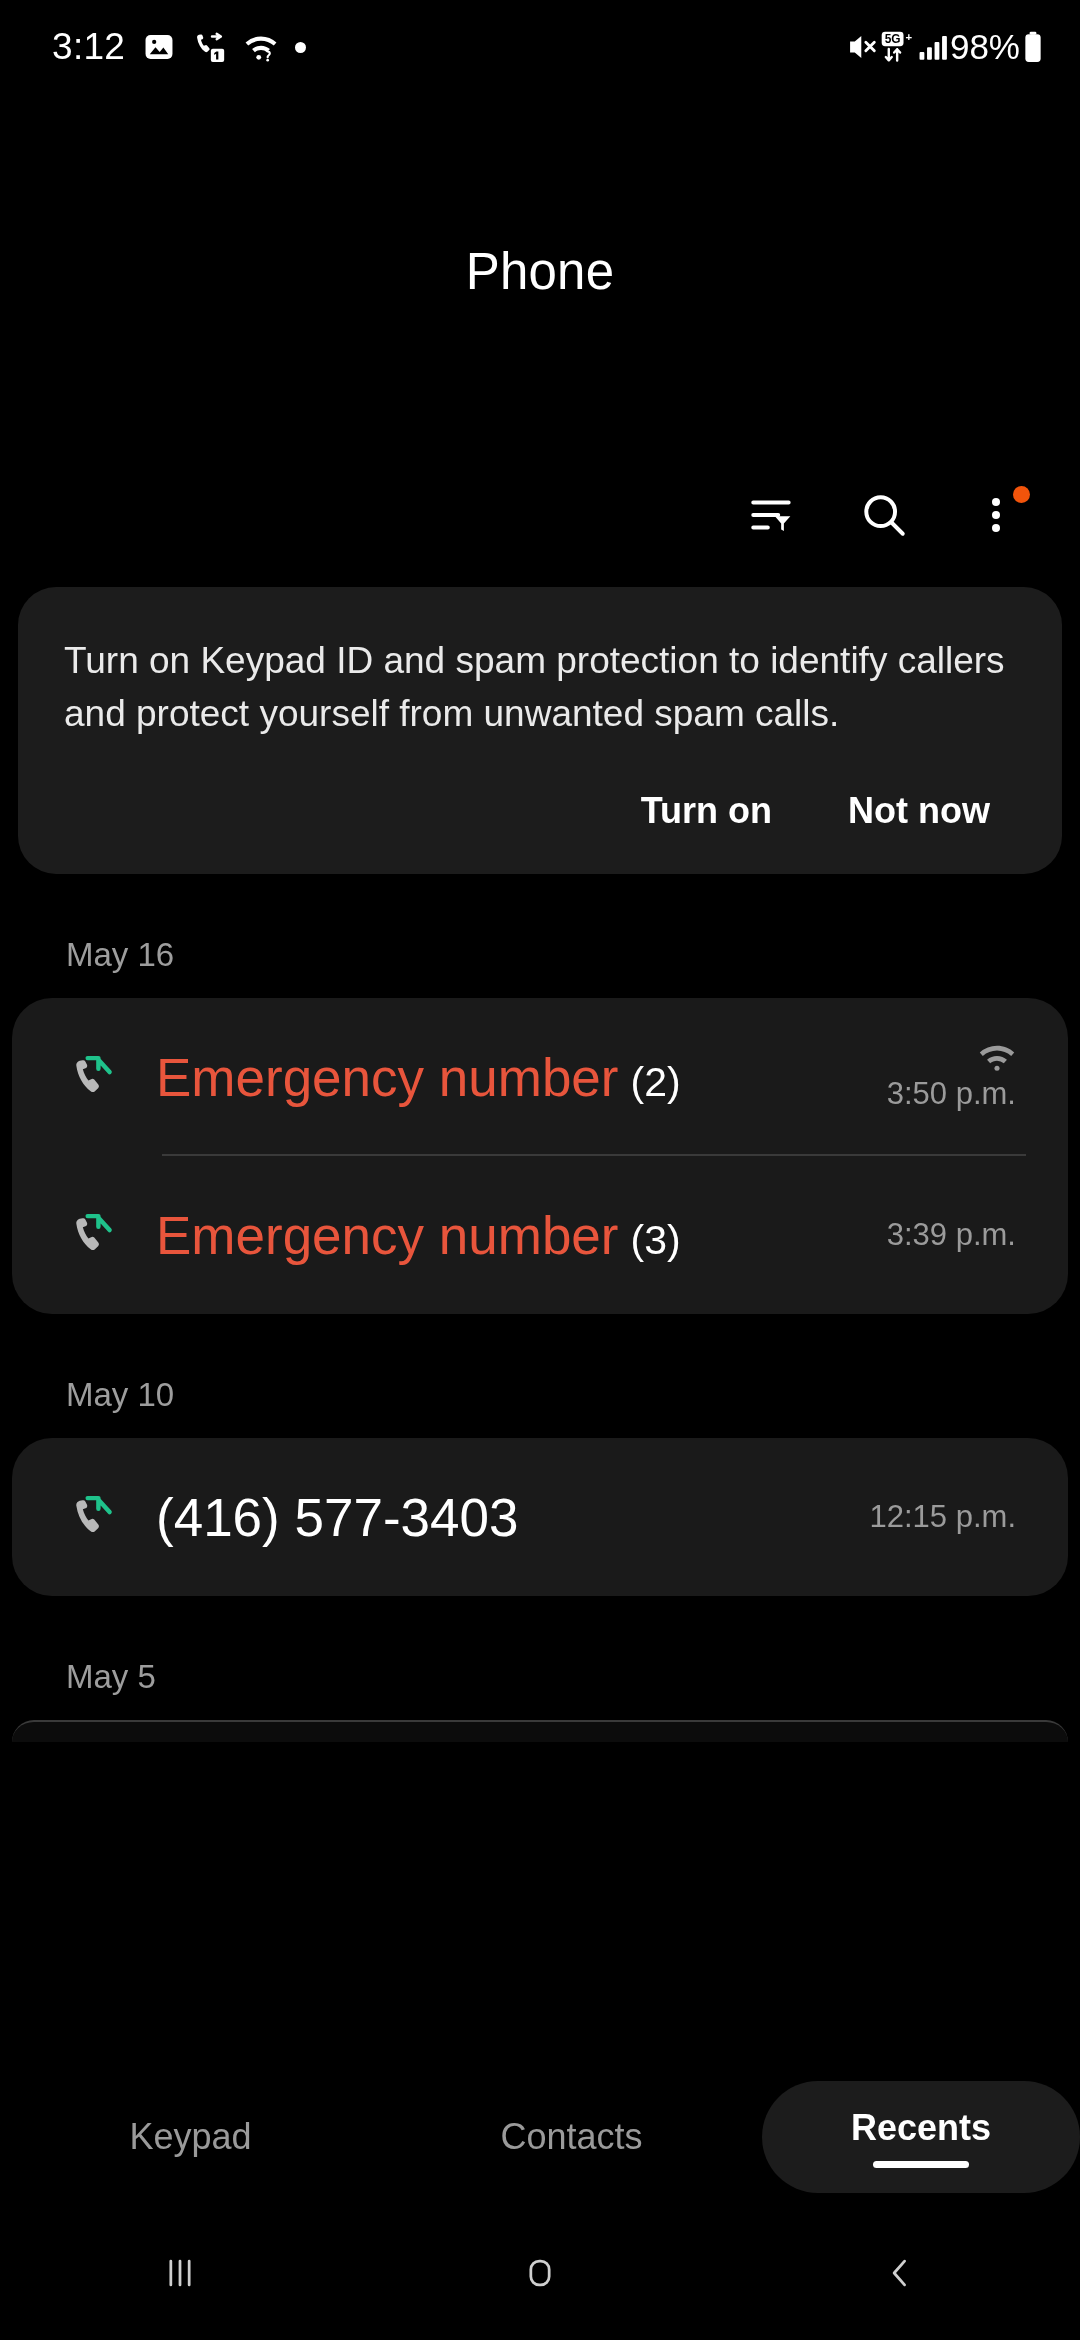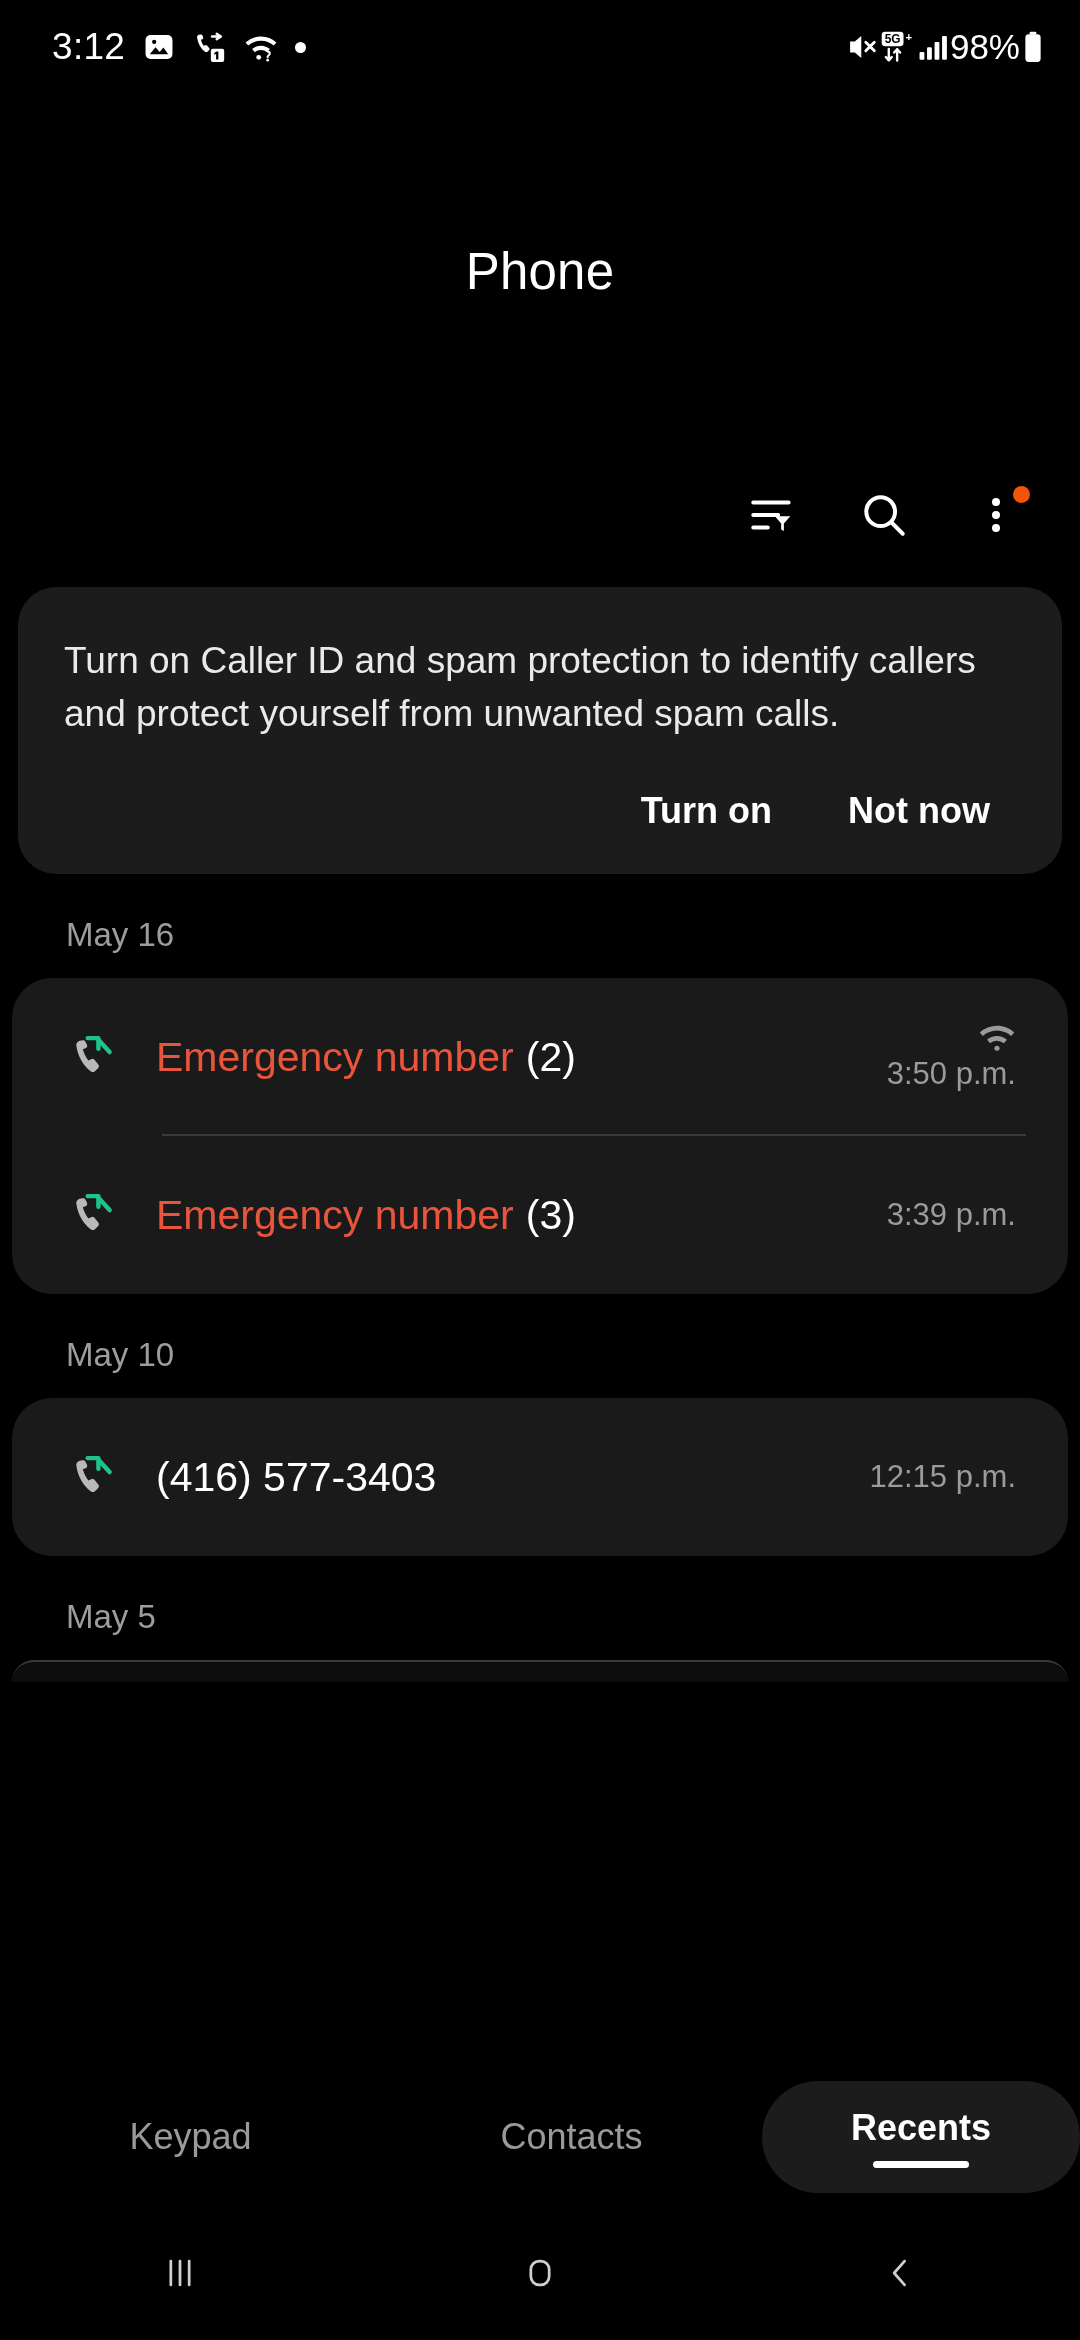--- a/index.html
+++ b/index.html
@@ -58,39 +58,39 @@
   }
   .card-btn{
     font-size:36px; font-weight:700; color:#fff;
     padding:16px 26px; border-radius:14px; background:transparent;
     border:none; font-family:inherit;
   }
 
   
   .date-head{
     font-size:33px; color:#9d9d9d; font-weight:500;
-    padding:42px 0 24px 66px;
+    padding:62px 0 24px 66px;
   }
 
   
   .call-card{
     margin:0 12px; background:#1a1a1a; border-radius:40px;
     overflow:hidden;
   }
   .call-row{
     display:flex; align-items:center; position:relative;
     height:158px; padding:0 40px 0 56px;
   }
   .call-icon{
     width:58px; flex:0 0 58px; display:flex;
     align-items:center; justify-content:center; margin-right:30px;
   }
   .call-main{ flex:1 1 auto; display:flex; align-items:baseline; min-width:0; }
   .call-name{
-    font-size:41px; font-weight:400; white-space:nowrap;
+    font-size:53px; font-weight:400; white-space:nowrap;
   }
   .call-name.spam{ color:#E8553C; }
   .call-name.plain{ color:#fff; }
   .call-count{ font-size:41px; color:#fff; margin-left:12px; }
   .call-right{
     display:flex; flex-direction:column; align-items:flex-end;
     justify-content:center; gap:4px; flex:0 0 auto; padding-right:12px;
   }
   .call-time{ font-size:31px; color:#9b9b9b; }
   .wifi-mini{ height:30px; display:block; }
@@ -229,21 +229,21 @@
         <circle cx="12" cy="5.2" r="2.1" fill="#fff"></circle>
         <circle cx="12" cy="12" r="2.1" fill="#fff"></circle>
         <circle cx="12" cy="18.8" r="2.1" fill="#fff"></circle>
       </svg>
     </span>
     <span class="badge-dot" style="background:#F2540B"></span>
   </div>
 </div>
 
 <div class="card-callerid">
-  <div class="card-text">Turn on Caller ID and spam protection to identify callers and protect yourself from unwanted spam calls.</div>
+  <div class="card-text">Turn on Keypad ID and spam protection to identify callers and protect yourself from unwanted spam calls.</div>
   <div class="card-actions">
     <button class="card-btn">Turn on</button>
     <button class="card-btn">Not now</button>
   </div>
 </div>
 
 <div class="date-head">May 16</div>
 
 <div class="call-card">
 

